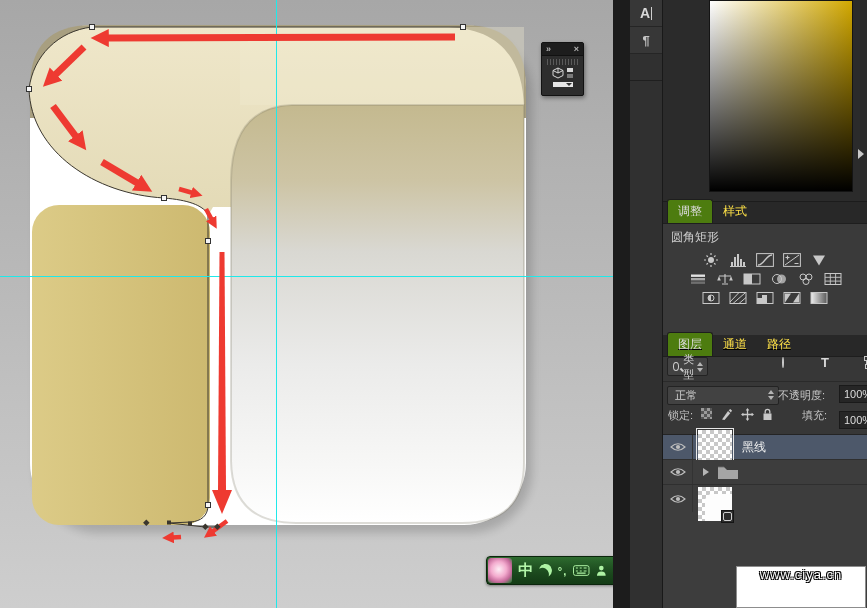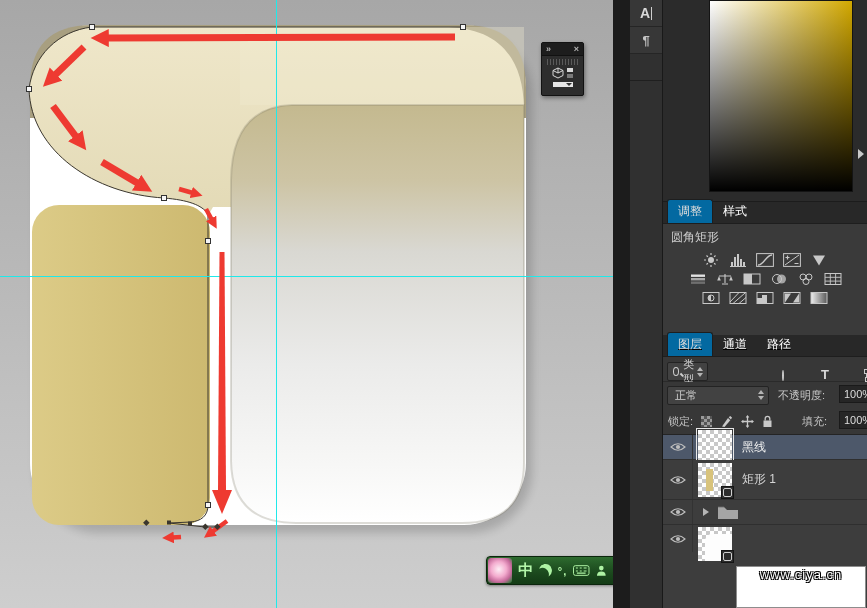--- a/index.html
+++ b/index.html
@@ -46,53 +46,53 @@
   
   .panels{left:663px;top:0;width:204px;height:608px;background:#2b2b2b;overflow:hidden;}
   .section{position:absolute;left:0;width:204px;}
 
   .color-panel{top:0;height:202px;background:#2b2b2b;border-bottom:1px solid #1c1c1c;box-sizing:border-box;}
   .sv-box{position:absolute;left:46px;top:0;width:144px;height:192px;border:1px solid #141414;box-sizing:border-box;
     background:linear-gradient(to bottom,rgba(0,0,0,0),#000),linear-gradient(to right,#ffffff,#d2a800);}
   .sv-arrow{position:absolute;left:195px;top:149px;width:0;height:0;border-top:5px solid transparent;border-bottom:5px solid transparent;border-left:6px solid #c9c9c9;}
 
   .tabbar{height:22px;background:#282828;display:flex;align-items:flex-end;padding-left:4px;border-bottom:1px solid #1e1e1e;box-sizing:border-box;}
-  .tab{font-size:12px;color:#ffffff;padding:3px 10px 3px;border-radius:3px 3px 0 0;}
-  .tab.active{background:#0369a1;color:#dadada;border:1px solid #1e1e1e;border-bottom:none;}
+  .tab{font-size:12px;color:#fde047;padding:3px 10px 3px;border-radius:3px 3px 0 0;}
+  .tab.active{background:#4d7c0f;color:#dadada;border:1px solid #1e1e1e;border-bottom:none;}
   .adj-tabs{top:202px;}
   .adj-body{top:224px;height:111px;background:#3a3a3a;}
   .adj-label{color:#cfcfcf;font-size:12px;padding:5px 0 2px 8px;}
   .adj-row{display:flex;justify-content:center;gap:9px;margin-top:5px;}
   .adj-ic{width:18px;height:14px;}
 
   .layers-tabs{top:335px;text-decoration:underline;}
-  .filter-row{top:357px;height:25px;background:#373737;border-bottom:1px solid #2a2a2a;box-sizing:border-box;display:flex;align-items:flex-end;gap:24px;}
+  .filter-row{top:357px;height:25px;background:#373737;border-bottom:1px solid #2a2a2a;box-sizing:border-box;display:flex;align-items:flex-start;gap:24px;}
   .combo{height:19px;background:#424242;border:1px solid #232323;border-radius:2px;display:flex;align-items:center;box-sizing:border-box;color:#d2d2d2;font-size:11px;}
   .combo .spin{margin-left:auto;margin-right:4px;display:flex;flex-direction:column;gap:2px;}
   .spin i{display:block;width:0;height:0;border-left:3px solid transparent;border-right:3px solid transparent;}
   .spin i.up{border-bottom:4px solid #b5b5b5;}
   .spin i.dn{border-top:4px solid #b5b5b5;}
   .type-combo{margin-left:4px;width:88px;}
   .mag{width:7px;height:7px;border:1.5px solid #cfcfcf;border-radius:50%;margin:0 4px 0 5px;position:relative;}
   .mag:after{content:"";position:absolute;left:6px;top:6px;width:4px;height:1.5px;background:#cfcfcf;transform:rotate(45deg);}
   .f-ic{margin-left:13px;}
   .f-ic.t{color:#d8d8d8;font-size:13px;font-weight:bold;line-height:12px;}
   .half-circle{width:11px;height:11px;border-radius:50%;border:1px solid #c9c9c9;background:linear-gradient(135deg,#c9c9c9 50%,transparent 50%);box-sizing:border-box;}
   .frame-ic{width:11px;height:11px;border:1px solid #c9c9c9;box-sizing:border-box;position:relative;}
   .frame-ic i,.frame-ic:before,.frame-ic:after{content:"";position:absolute;width:3px;height:3px;background:#373737;border:1px solid #c9c9c9;}
   .frame-ic:before{left:-2px;top:-2px;} .frame-ic:after{right:-2px;top:-2px;}
   .frame-ic i{left:-2px;bottom:-2px;box-shadow:9px 0 0 #373737;}
   .clip-ic{width:12px;height:12px;border:1px solid #c9c9c9;border-right:none;box-sizing:border-box;margin-left:12px;}
 
   .blend-row{top:382px;height:26px;background:#373737;display:flex;align-items:center;}
-  .blend-combo{margin-left:4px;width:102px;padding-left:7px;}
+  .blend-combo{margin-left:4px;width:112px;padding-left:7px;}
   .lbl{color:#c6c6c6;font-size:11px;}
   .op-lbl{position:absolute;left:115px;}
   .val-box{position:absolute;left:176px;top:3px;width:34px;height:18px;background:#262626;border:1px solid #1a1a1a;color:#dcdcdc;font-size:11px;display:flex;align-items:center;padding-left:4px;box-sizing:border-box;}
-  .lock-row{top:408px;height:27px;background:#373737;border-bottom:1px solid #242424;box-sizing:border-box;display:flex;align-items:center;}
+  .lock-row{top:408px;height:27px;background:#373737;border-bottom:1px solid #242424;box-sizing:border-box;display:flex;}
   .lock-row .lbl.lock{margin-left:5px;}
   .lk{margin-left:8px;display:flex;align-items:center;}
   .mini-checker{width:11px;height:11px;background-color:#9a9a9a;background-image:linear-gradient(45deg,#555 25%,transparent 25%,transparent 75%,#555 75%),linear-gradient(45deg,#555 25%,transparent 25%,transparent 75%,#555 75%);background-size:6px 6px;background-position:0 0,3px 3px;}
   .fill-lbl{position:absolute;left:139px;}
 
   .layer-list{top:435px;height:173px;background:#3d3d3d;}
   .lrow{position:relative;display:flex;align-items:center;border-bottom:1px solid #2f2f2f;box-sizing:border-box;background:#3d3d3d;}
   .lrow.sel{background:#4d586a;}
   .eye-cell{width:29px;align-self:stretch;display:flex;align-items:center;justify-content:center;border-right:1px solid #333;}
   .thumb{width:34px;height:34px;margin-left:5px;position:relative;flex:none;
@@ -414,35 +414,20 @@
         <div class="eye-cell">
           <svg width="16" height="10" viewBox="0 0 16 10">
               <path d="M1 5 Q8 -1.5 15 5 Q8 11.5 1 5 Z" fill="none" stroke="#bdbdbd" stroke-width="1.1"></path>
               <circle cx="8" cy="5" r="2.1" fill="#bdbdbd"></circle>
             </svg>
         </div>
         <div class="thumb selected"></div>
         <span class="lname">黑线</span>
       </div>
 
-      <div class="lrow" style="height:40px;">
-        <div class="eye-cell">
-          <svg width="16" height="10" viewBox="0 0 16 10">
-              <path d="M1 5 Q8 -1.5 15 5 Q8 11.5 1 5 Z" fill="none" stroke="#bdbdbd" stroke-width="1.1"></path>
-              <circle cx="8" cy="5" r="2.1" fill="#bdbdbd"></circle>
-            </svg>
-        </div>
-        <div class="thumb">
-          <div class="tan-v"></div>
-          <div class="shape-badge">
-              <i></i>
-            </div>
-        </div>
-        <span class="lname">矩形 1</span>
-      </div>
 
 
       <div class="lrow" style="height:25px;">
         <div class="eye-cell">
           <svg width="16" height="10" viewBox="0 0 16 10">
               <path d="M1 5 Q8 -1.5 15 5 Q8 11.5 1 5 Z" fill="none" stroke="#bdbdbd" stroke-width="1.1"></path>
               <circle cx="8" cy="5" r="2.1" fill="#bdbdbd"></circle>
             </svg>
         </div>
         <div class="tri"></div>

